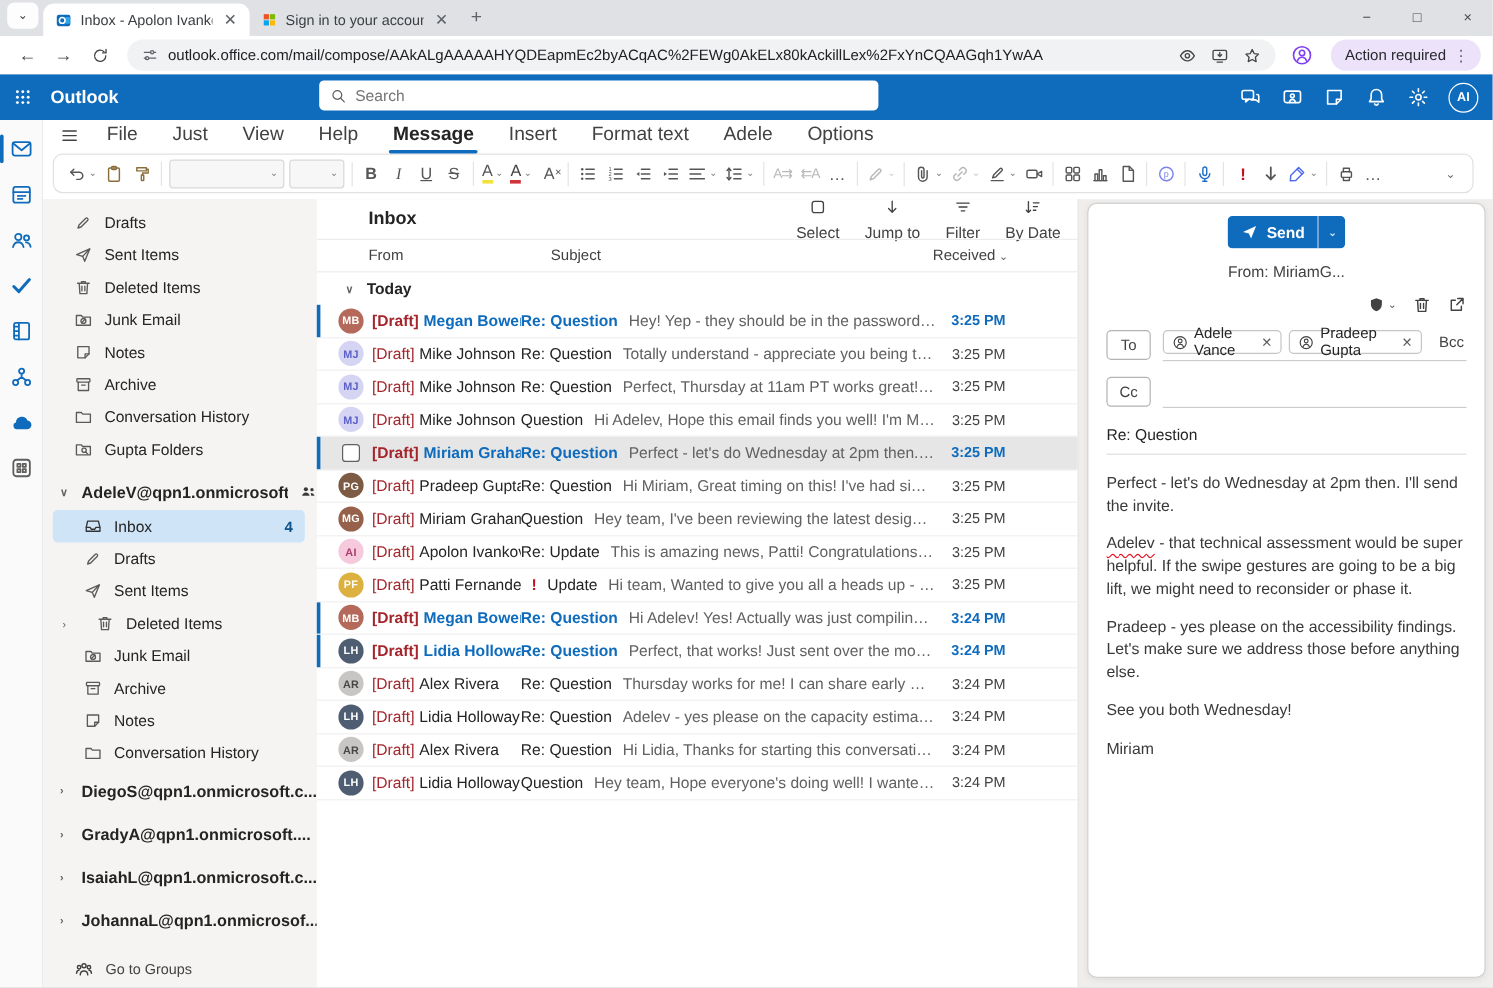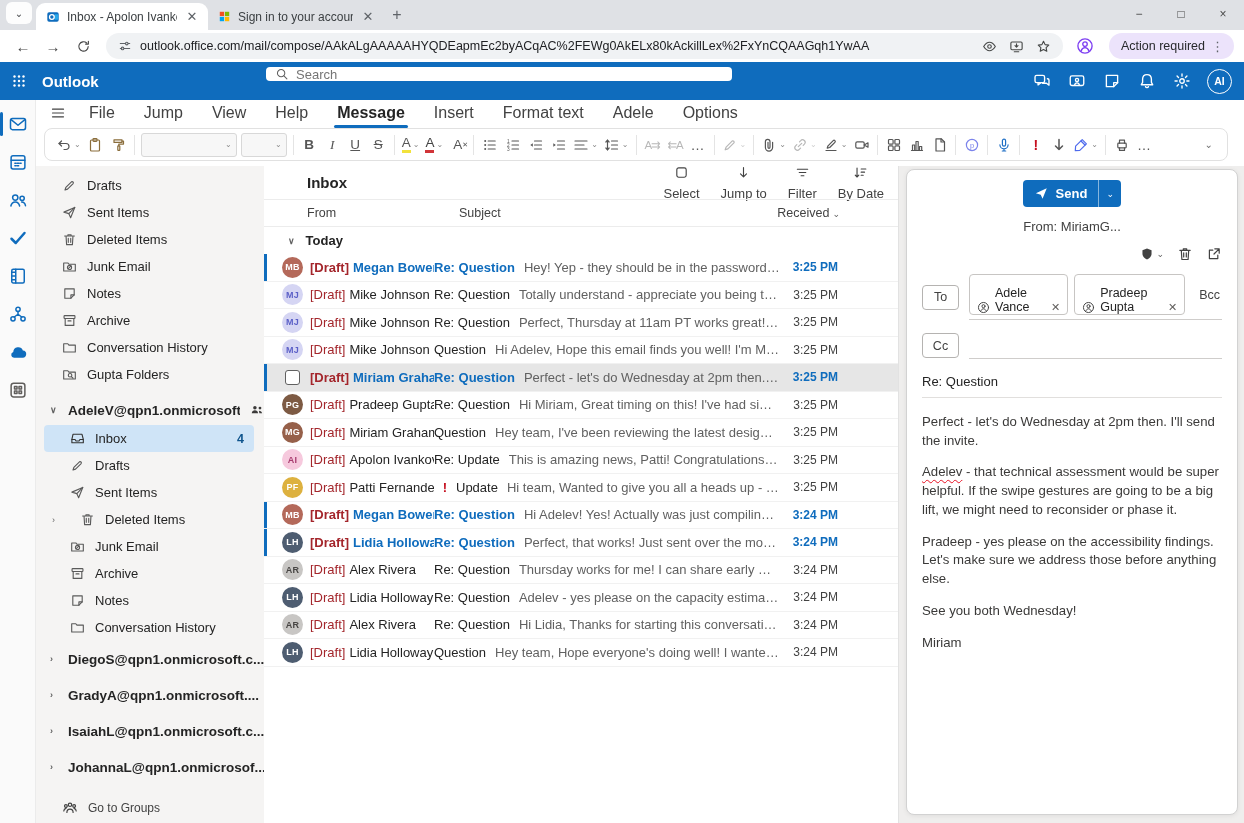--- a/index.html
+++ b/index.html
@@ -33,21 +33,21 @@
   .pill-icons { display:flex; gap:12px; align-items:center; }
   .profilebtn { width:24px; height:24px; display:flex; align-items:center; justify-content:center; color:#7e3ff2; }
   .actionpill { height:26px; background:#ece3fb; border-radius:13px; display:flex; align-items:center; padding:0 4px 0 12px; margin-left:8px; }
   .actionpill .a-label { font-size:12.5px; color:#28292c; }
   .actionpill .a-dots { font-size:13px; color:#5f6368; padding:0 6px; }
 
   
   .o-header { height:38px; background:#0f6cbd; display:flex; align-items:center; position:relative; }
   .waffle { width:38px; height:38px; display:flex; align-items:center; justify-content:center; color:#fff; }
   .brand { color:#fff; font-size:15px; font-weight:700; margin-left:4px; }
-  .o-search { position:absolute; left:266px; width:466px; height:14px; top:5px; background:#fff; border-radius:4px;
+  .o-search { position:absolute; left:266px; width:466px; height:25px; top:5px; background:#fff; border-radius:4px;
               display:flex; align-items:center; padding:0 9px; gap:7px; }
   .o-search .ic { color:#616161; }
   .o-search input { border:none; outline:none; font-size:13px; color:#242424; width:100%; background:transparent; font-family:"Liberation Sans",sans-serif;}
   .o-hdr-icons { margin-left:auto; display:flex; align-items:center; gap:15px; padding-right:12px; }
   .o-hdr-icons .hbtn { color:#fff; width:20px; height:20px; display:flex; align-items:center; justify-content:center; }
   .o-avatar { width:25px; height:25px; border-radius:50%; border:1.5px solid #fff; color:#fff; font-size:10.5px; font-weight:700;
               display:flex; align-items:center; justify-content:center; }
 
   
   .workspace { display:flex; height:723px; }
@@ -141,21 +141,21 @@
   .send-dd { background:#0f6cbd; color:#fff; width:23px; height:27px; display:flex; align-items:center; justify-content:center; border-left:1px solid rgba(255,255,255,.5); font-size:9px; }
   .from-ctl { font-size:13px; color:#424242; display:flex; align-items:center; gap:6px; white-space:nowrap; overflow:hidden; }
   .chev9 { font-size:9px; color:#616161; }
   .c-hdr-icons { margin-left:auto; display:flex; gap:13px; align-items:center; color:#424242; }
   .c-hdr-icons .ic { color:#424242; }
   .shieldic { color:#3b3a39; display:flex; align-items:center; gap:2px; }
   .addr-row { display:flex; align-items:center; margin-top:12px; }
   .tocc-btn { width:37px; height:25px; border:1px solid #b5b3b1; border-radius:4px; display:flex; align-items:center; justify-content:center;
               font-size:12.5px; color:#424242; background:#fff; flex:none; }
   .addr-field { flex:1; margin-left:10px; display:flex; align-items:center; gap:6px; border-bottom:1px solid #cfcdcb; padding-bottom:4px; min-height:27px; }
-  .pill { display:inline-flex; align-items:flex-end; gap:5px; height:41px; border:1px solid #c7c5c3; border-radius:4px; padding:0 7px; font-size:12.5px; color:#242424; background:#fff; }
+  .pill { display:inline-flex; align-items:center; gap:5px; height:20px; border:1px solid #c7c5c3; border-radius:4px; padding:0 7px; font-size:12.5px; color:#242424; background:#fff; }
   .pill .ic { color:#424242; }
   .pill .px { font-size:11px; color:#605e5c; margin-left:2px; }
   .bcc { margin-left:auto; font-size:12.5px; color:#424242; padding:0 2px 0 8px; }
   .subject-line { margin-top:15px; border-bottom:1px solid #e1dfdd; padding-bottom:8px; font-size:13px; color:#242424; }
   .bodytext { margin-top:15px; font-size:13.2px; color:#3b3a39; line-height:1.42; overflow:hidden; }
   .bodytext p { margin:0 0 13px 0; }
   .sp { text-decoration:underline; text-decoration-style:wavy; text-decoration-color:#e81123; text-decoration-thickness:1px; text-underline-offset:3px; }
 </style>
 </head>
 <body>
@@ -406,21 +406,21 @@
       <div class="ribbon">
         <div class="hamb">
             <span class="ic">
               <svg viewBox="0 0 16 16" fill="none" stroke="currentColor" stroke-width="1.2" stroke-linecap="round" stroke-linejoin="round" style="width:100%;height:100%;display:block">
                 <path d="M2.5 4.2h11M2.5 8h11M2.5 11.8h11"></path>
               </svg>
             </span>
           </div>
         <div class="rtabs" id="rtabs">
             <span class="rtab">File</span>
-            <span class="rtab">Jump</span>
+            <span class="rtab">Just</span>
             <span class="rtab">View</span>
             <span class="rtab">Help</span>
             <span class="rtab active">Message</span>
             <span class="rtab">Insert</span>
             <span class="rtab">Format text</span>
             <span class="rtab">Adele</span>
             <span class="rtab">Options</span>
           </div>
       </div>
 

